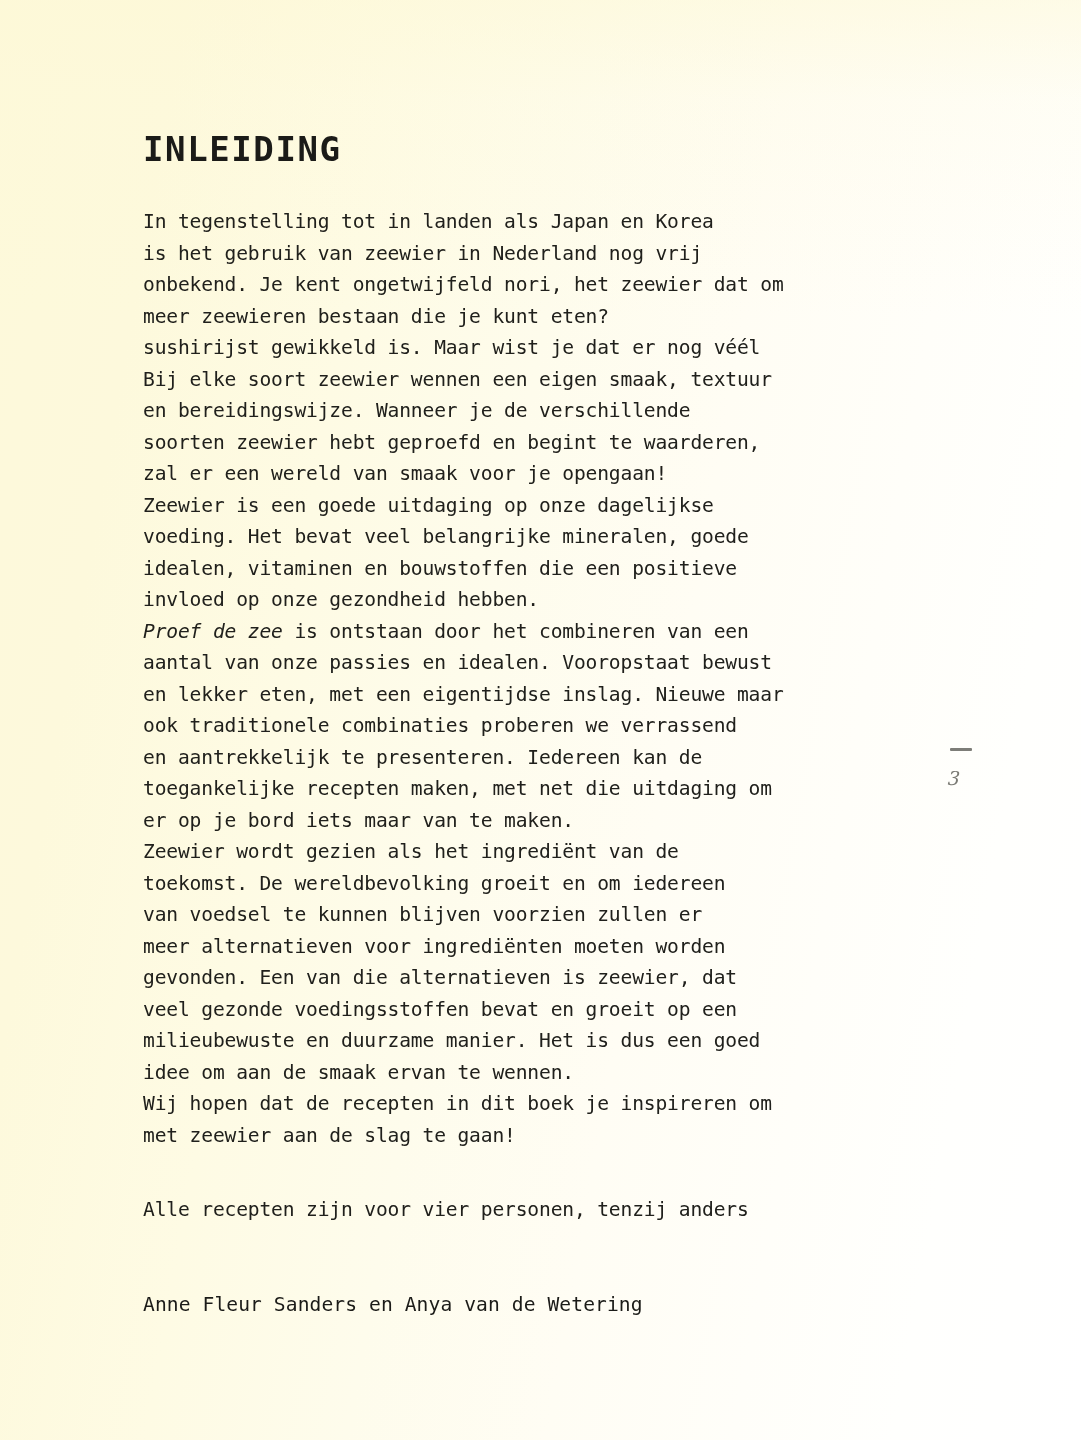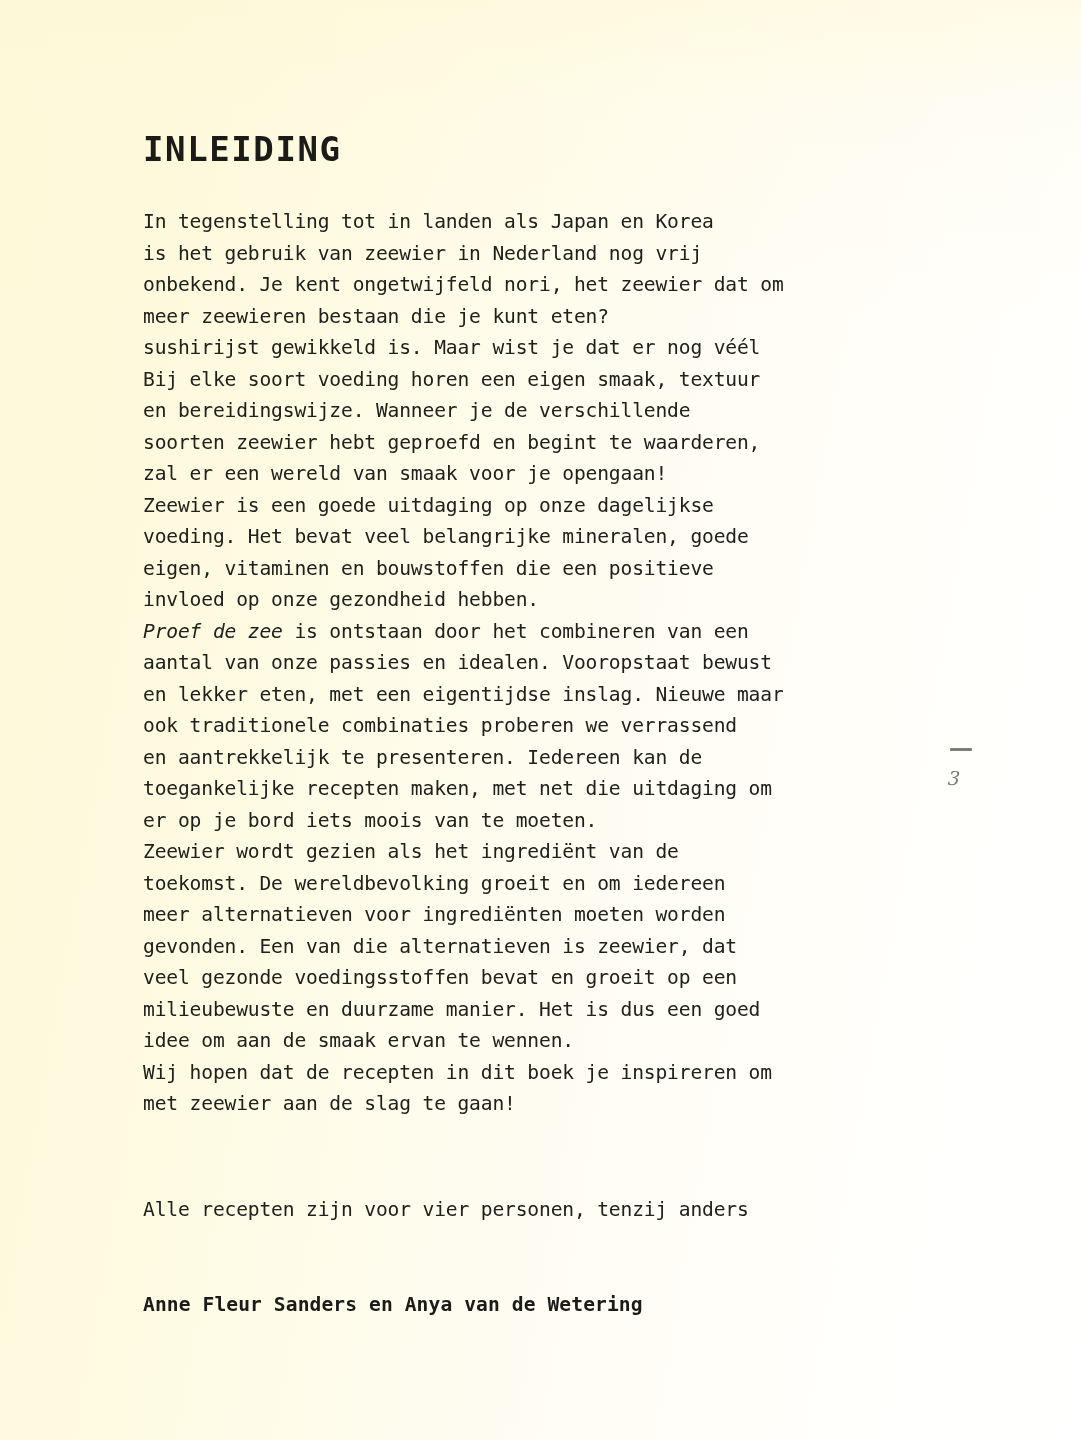--- a/index.html
+++ b/index.html
@@ -102,21 +102,21 @@
     color: #20201c;
     letter-spacing: -0.15px;
   }
 
   .signature {
     position: absolute;
     left: 0;
     top: 1289px;
     font-size: 19.6px;
     line-height: 31.5px;
-    font-weight: 700;
+    font-weight: 400;
     color: #1b1b18;
     letter-spacing: 0.1px;
     white-space: pre;
   }
 
   
   .folio {
     position: absolute;
     left: 948px;
     top: 748px;
@@ -155,46 +155,47 @@
 
       <p class="para">
         <span class="ln">In tegenstelling tot in landen als Japan en Korea</span>
         <span class="ln">is het gebruik van zeewier in Nederland nog vrij</span>
         <span class="ln">onbekend. Je kent ongetwijfeld nori, het zeewier dat om</span>
         <span class="ln">meer zeewieren bestaan die je kunt eten?</span>
         <span class="ln">sushirijst gewikkeld is. Maar wist je dat er nog véél</span>
       </p>
 
       <p class="para">
-        <span class="ln">Bij elke soort voeding horen een eigen smaak, textuur</span>
+        <span class="ln">Bij elke soort zeewier wennen een eigen smaak, textuur</span>
         <span class="ln">en bereidingswijze. Wanneer je de verschillende</span>
         <span class="ln">soorten zeewier hebt geproefd en begint te waarderen,</span>
         <span class="ln">zal er een wereld van smaak voor je opengaan!</span>
       </p>
 
       <p class="para">
         <span class="ln">Zeewier is een goede uitdaging op onze dagelijkse</span>
         <span class="ln">voeding. Het bevat veel belangrijke mineralen, goede</span>
-        <span class="ln">eigen, vitaminen en bouwstoffen die een positieve</span>
+        <span class="ln">idealen, vitaminen en bouwstoffen die een positieve</span>
         <span class="ln">invloed op onze gezondheid hebben.</span>
       </p>
 
       <p class="para">
         <span class="ln"><em class="italic">Proef de zee</em><span> is ontstaan door het combineren van een</span></span>
         <span class="ln">aantal van onze passies en idealen. Vooropstaat bewust</span>
         <span class="ln">en lekker eten, met een eigentijdse inslag. Nieuwe maar</span>
         <span class="ln">ook traditionele combinaties proberen we verrassend</span>
         <span class="ln">en aantrekkelijk te presenteren. Iedereen kan de</span>
         <span class="ln">toegankelijke recepten maken, met net die uitdaging om</span>
-        <span class="ln">er op je bord iets moois van te moeten.</span>
+        <span class="ln">er op je bord iets maar van te maken.</span>
       </p>
 
       <p class="para">
         <span class="ln">Zeewier wordt gezien als het ingrediënt van de</span>
         <span class="ln">toekomst. De wereldbevolking groeit en om iedereen</span>
+        <span class="ln">van voedsel te kunnen blijven voorzien zullen er</span>
         <span class="ln">meer alternatieven voor ingrediënten moeten worden</span>
         <span class="ln">gevonden. Een van die alternatieven is zeewier, dat</span>
         <span class="ln">veel gezonde voedingsstoffen bevat en groeit op een</span>
         <span class="ln">milieubewuste en duurzame manier. Het is dus een goed</span>
         <span class="ln">idee om aan de smaak ervan te wennen.</span>
       </p>
 
       <p class="para">
         <span class="ln">Wij hopen dat de recepten in dit boek je inspireren om</span>
         <span class="ln">met zeewier aan de slag te gaan!</span>

